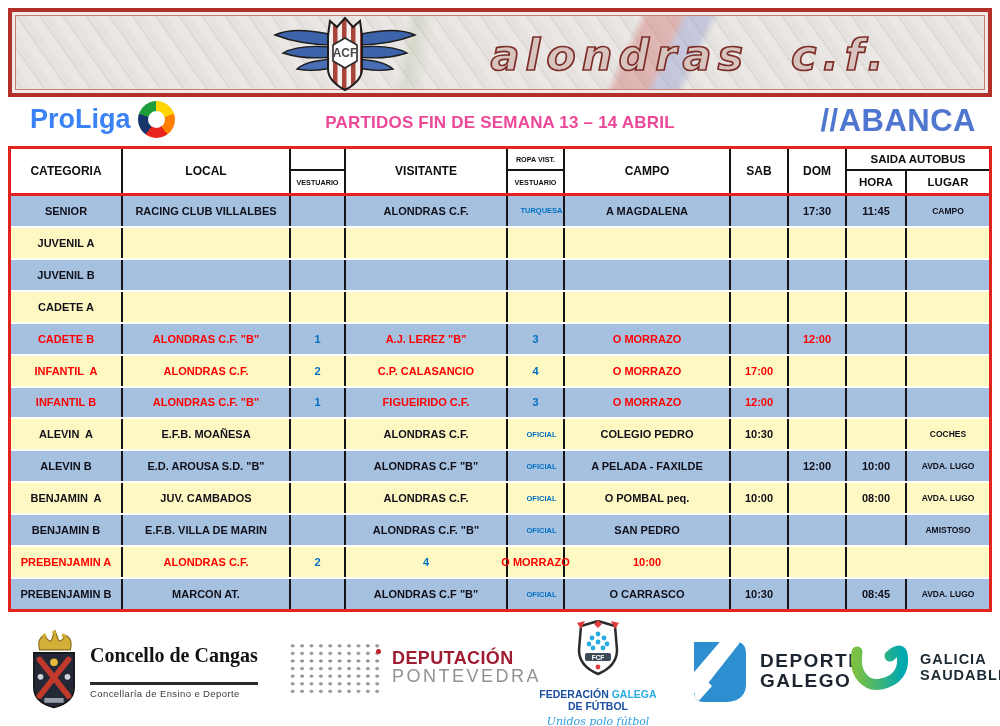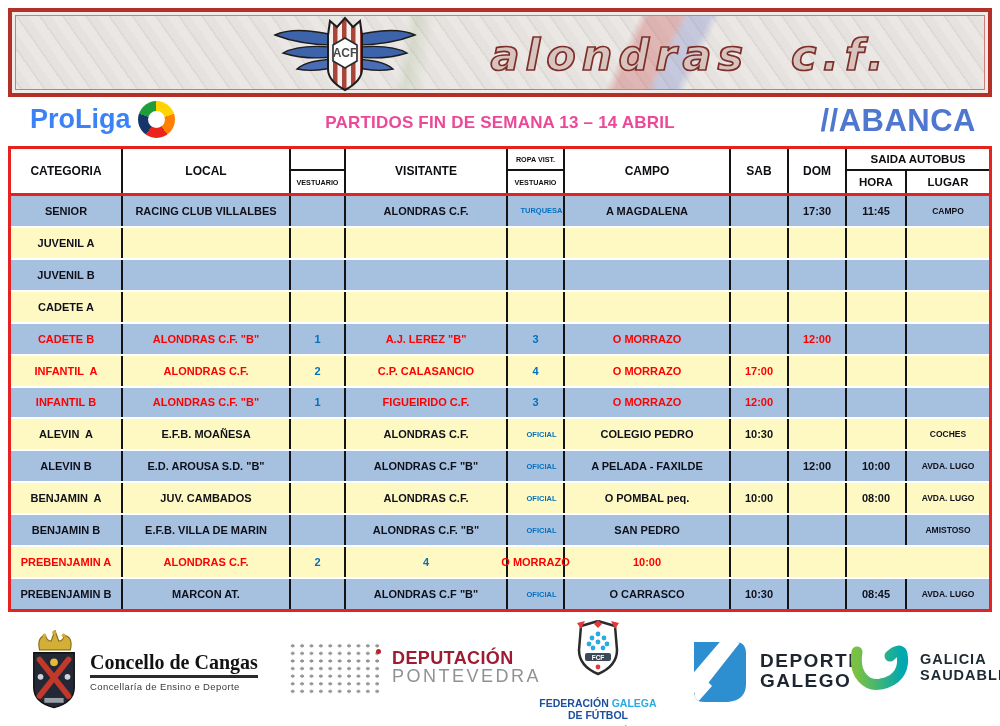--- a/index.html
+++ b/index.html
@@ -65,32 +65,32 @@
   .cell:last-child{border-right:none;}
   .c-vest{color:#0070c0;font-size:11px;}
   .c-vest.tiny{font-size:7.5px;margin-left:12px;}
   .c-lugar{font-size:8.5px;}
   .trow.red .c-cat,.trow.red .c-team,.trow.red .c-time{color:#fe0000;}
   
   .footer{position:absolute;left:0;top:618px;width:1000px;height:108px;}
   .logo-cangas{position:absolute;left:28px;top:12px;display:flex;align-items:center;}
   .cangas-text{margin-left:10px;}
   .cangas-title{font-family:"Liberation Serif", serif;font-weight:bold;font-size:20px;color:#121212;
-                border-bottom:3px solid #2b2b2b;padding-bottom:1px;}
+                border-bottom:3px solid #2b2b2b;padding-bottom:15px;}
   .cangas-sub{font-size:9.5px;color:#3a3a3a;margin-top:3px;letter-spacing:.4px;}
   .logo-depo{position:absolute;left:286px;top:22px;display:flex;align-items:center;}
   .dots{width:94px;height:54px;position:relative;
     background-image:radial-gradient(#919191 1.7px, transparent 2px);
     background-size:9.4px 7.6px;background-position:2px 2px;}
   .dots::after{content:"";position:absolute;right:-1px;top:9px;width:5px;height:5px;border-radius:50%;background:#c11f2e;}
   .depo-text{margin-left:12px;line-height:1.02;}
   .depo-1{font-size:18px;font-weight:bold;color:#9e1b32;letter-spacing:.4px;}
   .depo-2{font-size:18px;color:#8f9194;letter-spacing:2.5px;}
   .logo-fgf{position:absolute;left:528px;top:2px;width:140px;text-align:center;}
-  .fgf-l1{font-size:10.5px;font-weight:bold;color:#1b4fa0;margin-top:17px;}
+  .fgf-l1{font-size:10.5px;font-weight:bold;color:#1b4fa0;margin-top:8px;}
   .fgf-l1 .lt{color:#29abe2;}
   .fgf-l2{font-size:10.5px;font-weight:bold;color:#1b4fa0;}
   .fgf-tag{font-family:"DejaVu Serif", serif;font-style:italic;font-size:11px;color:#2f9fe0;margin-top:3px;}
   .logo-dg{position:absolute;left:690px;top:22px;display:flex;align-items:center;}
   .dg-text{margin-left:12px;font-size:19px;font-weight:bold;color:#1c2530;letter-spacing:1.5px;line-height:1.05;}
   .logo-gs{position:absolute;left:848px;top:26px;display:flex;align-items:center;}
   .gs-text{margin-left:8px;font-size:14.5px;font-weight:bold;color:#1c2a33;letter-spacing:1px;line-height:1.1;}
 </style>
 </head>
 <body>

